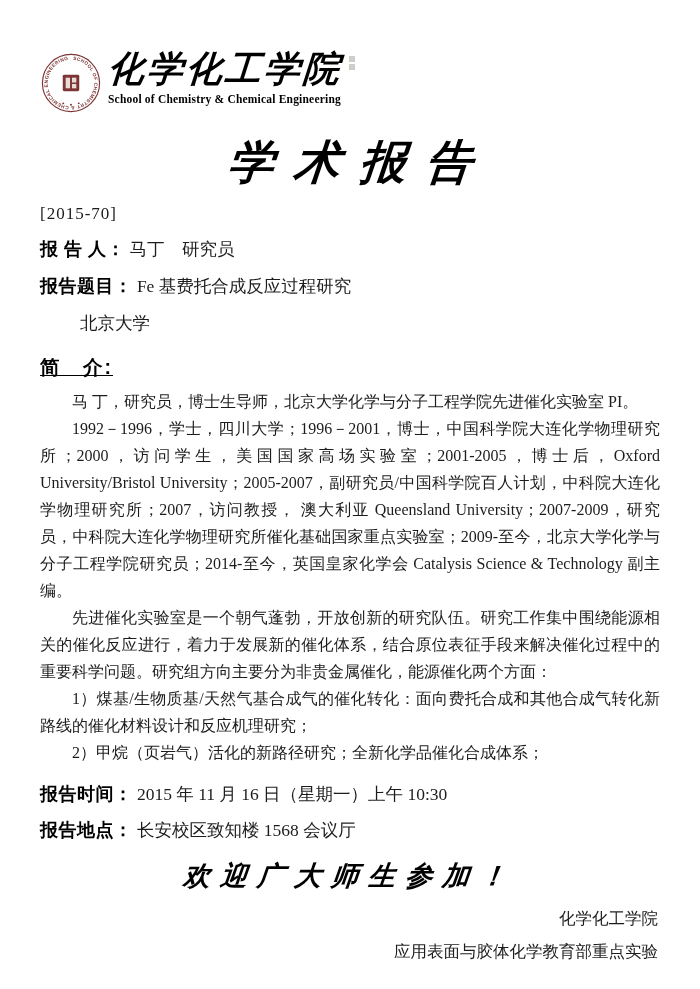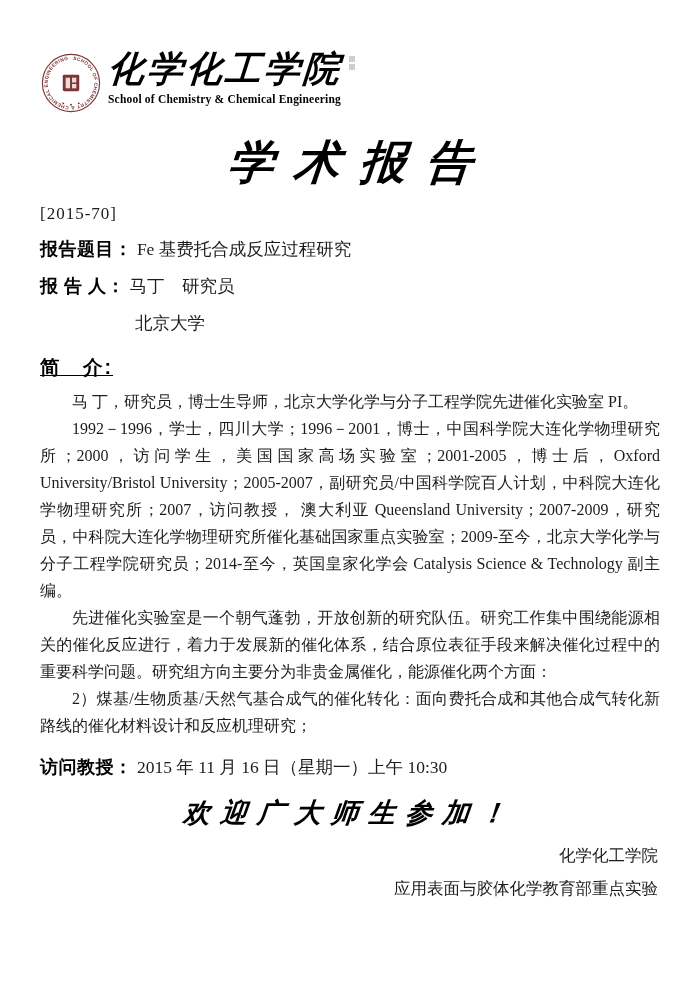--- a/index.html
+++ b/index.html
@@ -64,21 +64,21 @@
   
   .info-line { margin-top: 13px; font-size: 17.5px; line-height: 24px; }
   .label {
     font-family: "Liberation Sans", "DejaVu Sans", sans-serif;
     font-weight: bold;
     font-size: 18px;
     letter-spacing: 0.5px;
     color: #000;
   }
   .value { font-size: 17.5px; }
-  .affiliation { margin-left: 95px; margin-top: 13px; font-size: 17.5px; line-height: 24px; }
+  .affiliation { margin-left: 40px; margin-top: 13px; font-size: 17.5px; line-height: 24px; }
   .intro-head { margin-top: 20px; }
   .intro-head .label { font-size: 19.5px; letter-spacing: 2px; text-decoration: underline; }
 
   
   .intro { margin-top: 8px; font-family: Liberation Serif, serif; }
   .intro p {
     font-size: 16px;
     line-height: 27px;
     text-align: justify;
     text-indent: 2em;
@@ -138,43 +138,48 @@
       <div class="logo-text">
         <span class="college-cn">化学化工学院</span><span class="logo-mark"><i></i><i></i></span>
         <div class="college-en">School of Chemistry &amp; Chemical Engineering</div>
       </div>
     </div>
 
     <div class="main-title">学术报告</div>
     <div class="serial">[2015-70]</div>
 
     <div class="info-line">
+      <span class="label">报 告 人：</span>
+      <span class="value">马丁　研究员</span>
+    </div>
+    <div class="info-line">
       <span class="label">报告题目：</span>
       <span class="value">Fe 基费托合成反应过程研究</span>
-    </div>
-    <div class="info-line">
-      <span class="label">报 告 人：</span>
-      <span class="value">马丁　研究员</span>
     </div>
     <div class="affiliation">北京大学</div>
 
     <div class="info-line intro-head">
       <span class="label">简　介:</span>
     </div>
     <div class="intro">
       <p>马 丁，研究员，博士生导师，北京大学化学与分子工程学院先进催化实验室 PI。</p>
       <p>1992－1996，学士，四川大学；1996－2001，博士，中国科学院大连化学物理研究所；2000，访问学生，美国国家高场实验室；2001-2005，博士后，Oxford University/Bristol University；2005-2007，副研究员/中国科学院百人计划，中科院大连化学物理研究所；2007，访问教授， 澳大利亚 Queensland University；2007-2009，研究员，中科院大连化学物理研究所催化基础国家重点实验室；2009-至今，北京大学化学与分子工程学院研究员；2014-至今，英国皇家化学会 Catalysis Science &amp; Technology 副主编。</p>
       <p>先进催化实验室是一个朝气蓬勃，开放创新的研究队伍。研究工作集中围绕能源相关的催化反应进行，着力于发展新的催化体系，结合原位表征手段来解决催化过程中的重要科学问题。研究组方向主要分为非贵金属催化，能源催化两个方面：</p>
-      <p>2）煤基/生物质基/天然气基合成气的催化转化：面向费托合成和其他合成气转化新路线的催化材料设计和反应机理研究；</p>
+      <p>1）煤基/生物质基/天然气基合成气的催化转化：面向费托合成和其他合成气转化新路线的催化材料设计和反应机理研究；</p>
+      <p>2）甲烷（页岩气）活化的新路径研究；全新化学品催化合成体系；</p>
     </div>
 
     <div class="schedule">
       <div class="info-line">
-        <span class="label">访问教授：</span>
+        <span class="label">报告时间：</span>
         <span class="value">2015 年 11 月 16 日（星期一）上午 10:30</span>
+      </div>
+      <div class="info-line">
+        <span class="label">报告地点：</span>
+        <span class="value">长安校区致知楼 1568 会议厅</span>
       </div>
     </div>
 
     <div class="welcome">欢迎广大师生参加！</div>
 
     <div class="footer">
       <div>化学化工学院</div>
       <div>应用表面与胶体化学教育部重点实验</div>
 
     </div>

